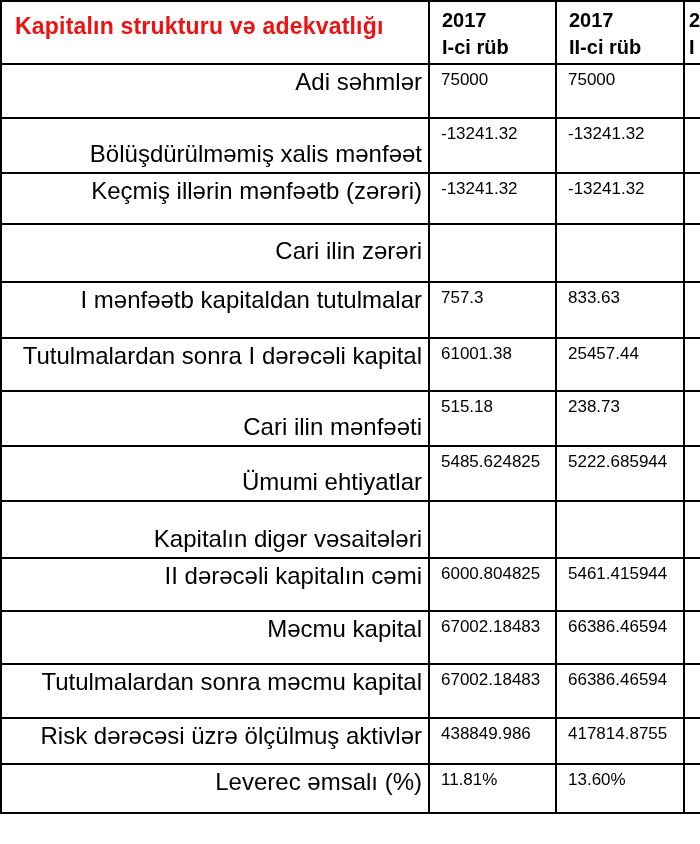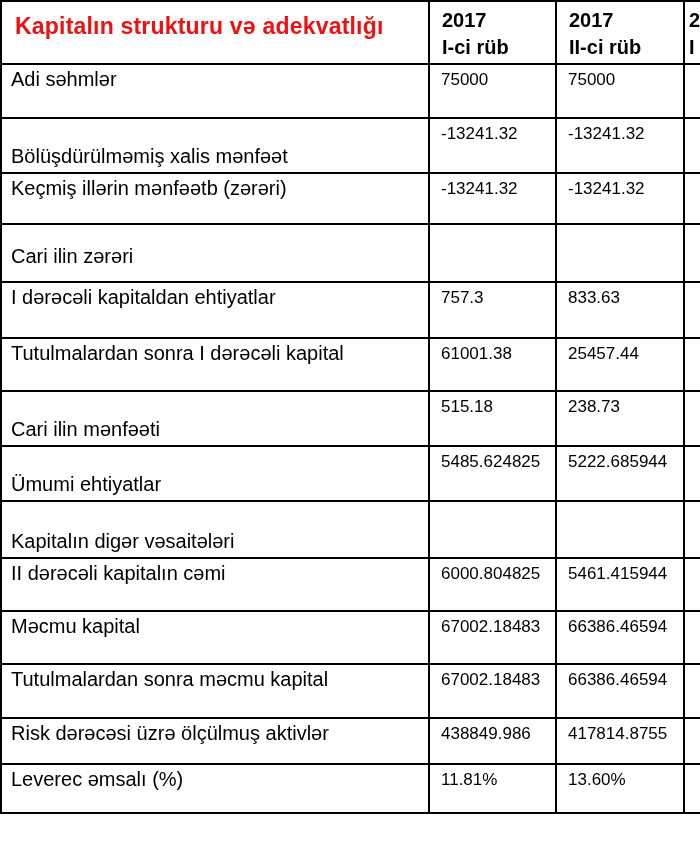--- a/index.html
+++ b/index.html
@@ -43,21 +43,22 @@
     font-weight: bold;
     line-height: 27px;
     color: #000000;
   }
   th.col-head span { display: block; }
   th.q3-cell, td.q3-cell { padding-left: 4px; }
   
   td.label {
     vertical-align: top;
     padding: 3px 6px 2px 9px;
-    font-size: 20px;
+    font-size: 24px;
+    text-align: right;
   }
   td.label.bottom {
     vertical-align: bottom;
     padding-bottom: 4px;
   }
   
   td.val {
     vertical-align: top;
     padding: 5px 4px 8px 11px;
     font-size: 17px;
@@ -103,27 +104,27 @@
       <td class="val">-13241.32</td>
       <td class="val q3-cell"></td>
     </tr>
     <tr style="height:51px">
       <td class="label">Keçmiş illərin mənfəətb (zərəri)</td>
       <td class="val">-13241.32</td>
       <td class="val">-13241.32</td>
       <td class="val q3-cell"></td>
     </tr>
     <tr style="height:58px">
-      <td class="label" style="padding-top:20px">Cari ilin zərəri</td>
+      <td class="label" style="padding-top:12px">Cari ilin zərəri</td>
       <td class="val"></td>
       <td class="val"></td>
       <td class="val q3-cell"></td>
     </tr>
     <tr style="height:56px">
-      <td class="label">I dərəcəli kapitaldan ehtiyatlar</td>
+      <td class="label">I mənfəətb kapitaldan tutulmalar</td>
       <td class="val">757.3</td>
       <td class="val">833.63</td>
       <td class="val q3-cell"></td>
     </tr>
     <tr style="height:53px">
       <td class="label">Tutulmalardan sonra I dərəcəli kapital</td>
       <td class="val">61001.38</td>
       <td class="val">25457.44</td>
       <td class="val q3-cell"></td>
     </tr>

